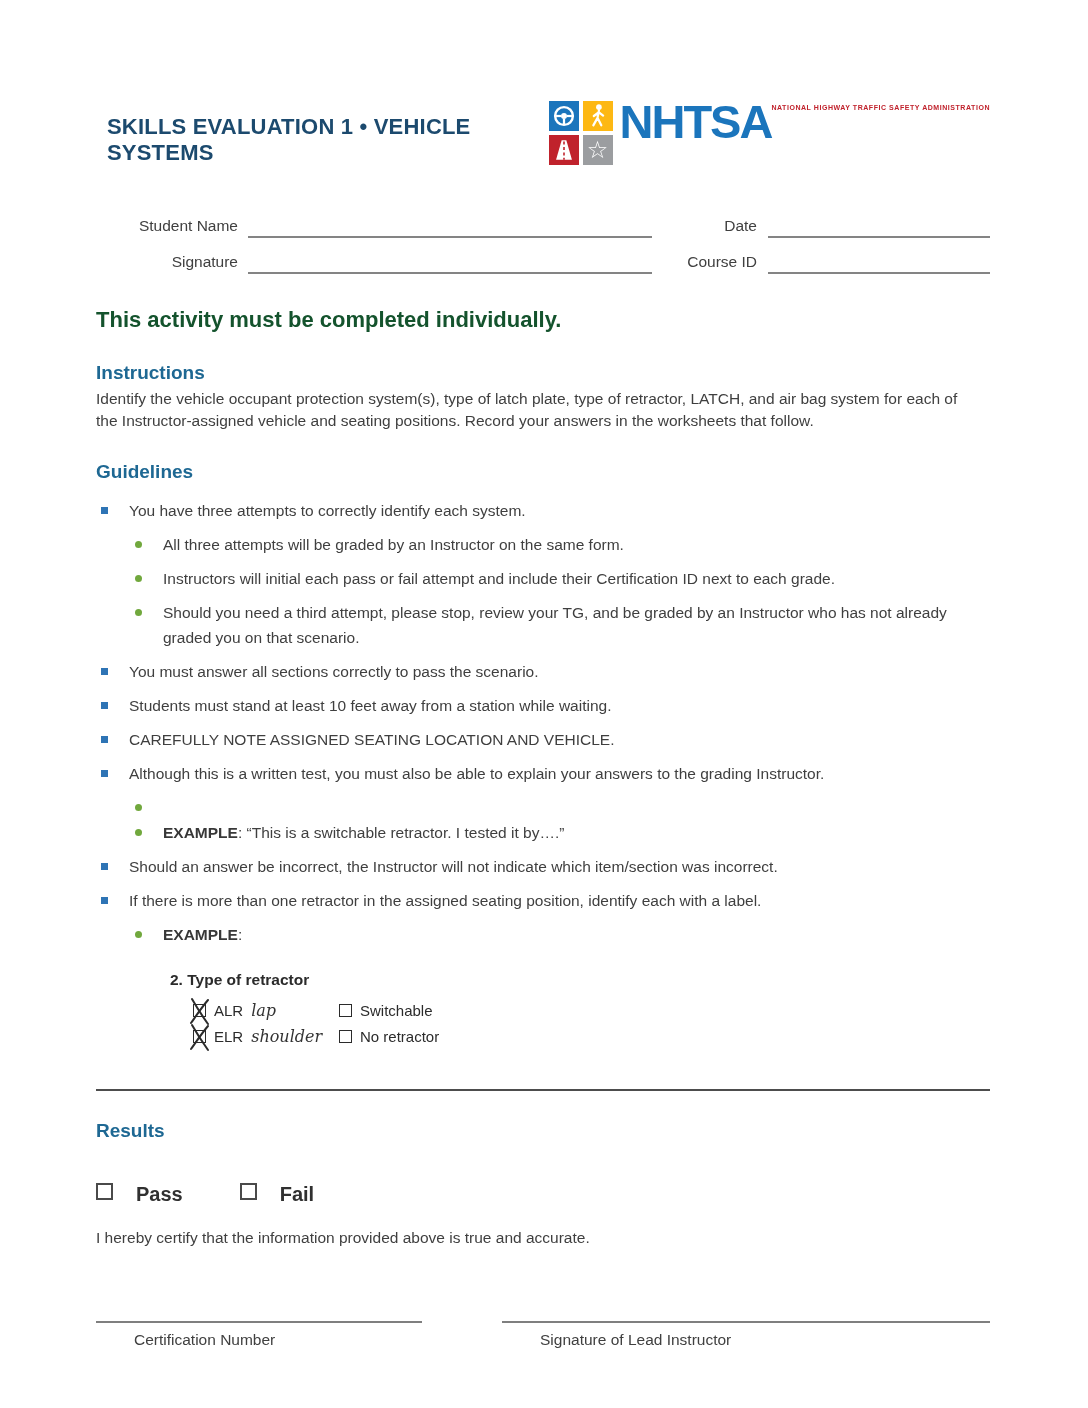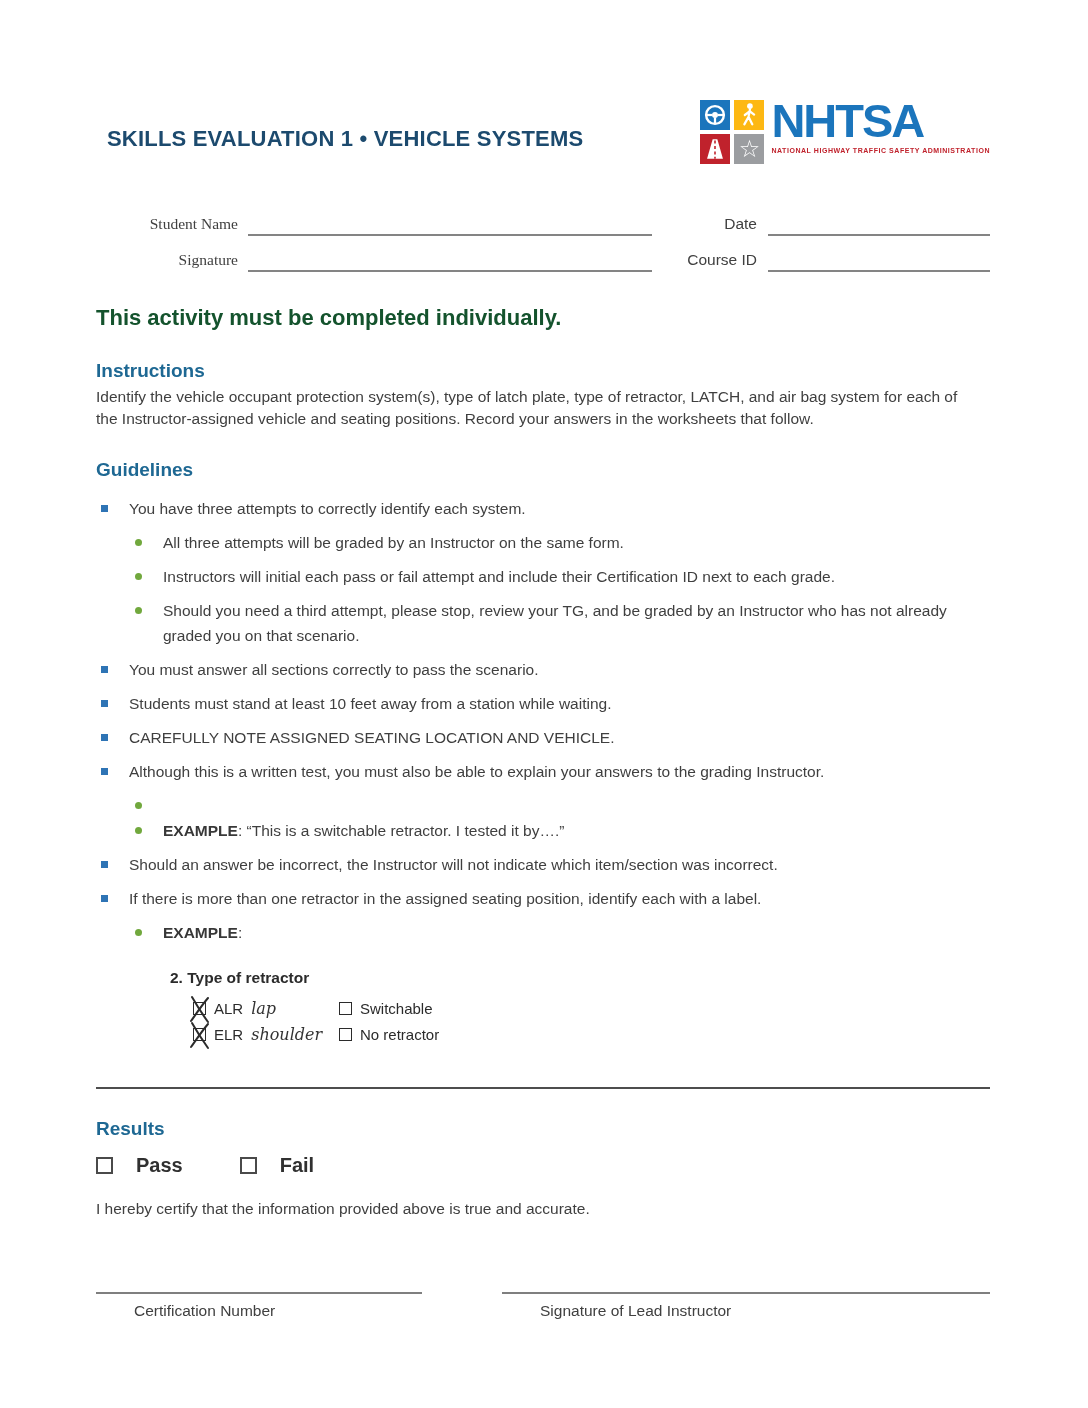--- a/index.html
+++ b/index.html
@@ -20,35 +20,35 @@
     margin: 14px 0 0 11px; letter-spacing: 0.2px;
   }
   .logo { display: flex; align-items: flex-start; gap: 7px; }
   .logo-grid { display: grid; grid-template-columns: 30px 30px; grid-template-rows: 30px 30px; gap: 4px; }
   .sq { width: 30px; height: 30px; display: flex; align-items: center; justify-content: center; }
   .sq-blue { background: #1b75bc; }
   .sq-yellow { background: #fdb813; }
   .sq-red { background: #c0222c; }
   .sq-gray { background: #9b9da0; }
   .star-glyph { color: #ffffff; font-size: 24px; line-height: 28px; font-family: "DejaVu Sans", sans-serif; }
-  .logo-right { display: flex; flex-direction: column; }
+  .logo-right { display: flex; flex-direction: row; }
   .logo-word {
     font-size: 47px; font-weight: 800; color: #1b75bc;
     letter-spacing: -2px; line-height: 46px; margin-top: -2px;
   }
   .logo-tag {
     font-size: 7px; font-weight: bold; color: #c0222c;
     letter-spacing: 0.55px; margin-top: 3px; white-space: nowrap;
   }
 
   
   .fields { margin-top: 36px; }
   .field-row { display: flex; align-items: flex-end; height: 36px; }
   .flabel { font-size: 15.5px; color: #404040; padding-bottom: 3px; white-space: nowrap; }
-  .flabel.w1 { width: 142px; text-align: right; font-family: Liberation Serif, serif; }
+  .flabel.w1 { width: 142px; text-align: right; }
   .flabel.w2 { width: 105px; text-align: right; }
   .fline { border-bottom: 2px solid #848484; height: 26px; }
   .fline.long { width: 404px; margin-left: 10px; }
   .fline.short { flex: 1; margin-left: 11px; }
 
   
   .notice { font-size: 22px; font-weight: bold; color: #14532d; margin: 33px 0 0 0; }
   .section-h { font-size: 19px; font-weight: bold; color: #1e6893; margin: 29px 0 0 0; }
   .para { font-size: 15.5px; line-height: 22px; margin: 4px 0 0 0; max-width: 880px; }
 
@@ -69,21 +69,21 @@
     margin: 8px 0 0 23px; font-size: 15px;
   }
   .opt { display: flex; align-items: center; height: 26px; }
   .cb { position: relative; width: 13px; height: 13px; border: 1.5px solid #2b2b2b; flex: none; margin-right: 8px; background: #fff; }
   .xmark { display: none; position: absolute; left: -6px; top: -8px; width: 25px; height: 29px; pointer-events: none; }
   .cb.checked .xmark { display: block; }
   .opt-note { font-family: "DejaVu Serif", serif; font-style: italic; font-size: 16px; margin-left: 8px; color: #333; }
 
   
   .divider { border: none; border-top: 2px solid #4d4d4d; margin: 40px 0 0 0; }
-  .pf-row { display: flex; align-items: center; margin-top: 14px; }
+  .pf-row { display: flex; margin-top: 41px; }
   .pf-box { width: 17px; height: 17px; border: 2px solid #4a4a4a; background: #fff; }
   .pf-label { font-size: 20px; font-weight: bold; color: #303030; margin-left: 23px; }
   .pf-box.second { margin-left: 57px; }
   .certify { font-size: 15.5px; margin: 23px 0 0 0; }
 
   
   .footer { display: flex; justify-content: space-between; margin-top: 74px; }
   .sig-block.wL { width: 488px; }
   .sig-block.wR { width: 326px; }
   .sig-line { border-top: 2px solid #7f7f7f; height: 0; }

